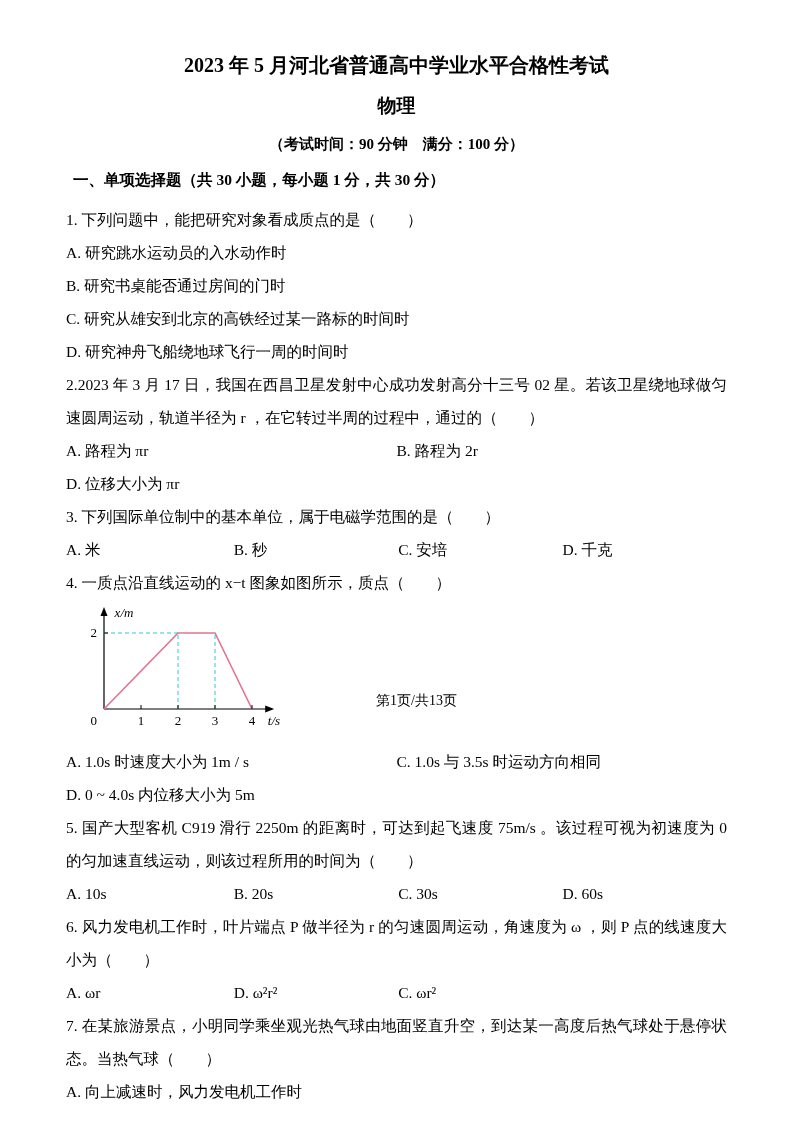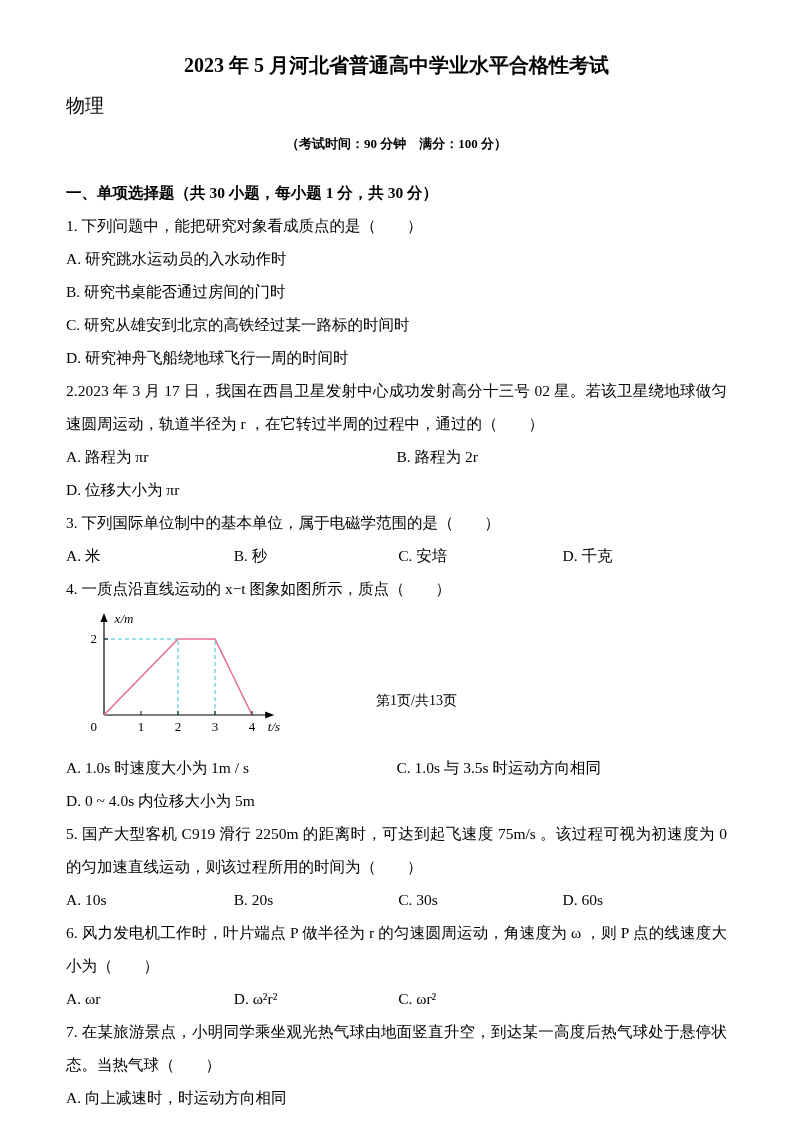--- a/index.html
+++ b/index.html
@@ -9,27 +9,27 @@
     overflow:hidden;position:relative;
   }
   .page{
     box-sizing:border-box;width:793px;height:790px;
     padding:52px 66px 0 66px;position:relative;
   }
   .exam-title{
     font-size:20px;font-weight:bold;text-align:center;margin:0 0 16px 0;line-height:26px;
   }
   .exam-subject{
-    font-size:19px;font-weight:normal;margin:0 0 14px 0;line-height:24px;
+    font-size:19px;font-weight:bold;text-align:center;margin:0 0 14px 0;line-height:24px;
   }
   .exam-info{
-    font-size:13px;font-weight:bold;text-align:center;margin:0 0 20px 0;line-height:24px;
+    font-size:15px;font-weight:bold;text-align:center;margin:0 0 2px 0;line-height:24px;
   }
   .section-heading{
-    font-size:15.5px;font-weight:bold;text-align:left;margin:0;line-height:33px;
+    font-size:15.5px;font-weight:bold;text-align:left;margin:7px;line-height:33px;
   }
   .question{font-size:15.5px;}
   .stem{margin:0;line-height:33px;text-align:justify;}
   .options{margin:0;}
   .option{line-height:33px;}
   .options.stack .option{display:block;}
   .options.cols2{display:grid;grid-template-columns:1fr 1fr;}
   .options.cols4{display:grid;grid-template-columns:1.02fr 1fr 1fr 1fr;}
   .graph-wrap{margin:4px 0 0 4px;line-height:0;}
   .page-footer{
@@ -117,19 +117,19 @@
         <p class="stem">6. 风力发电机工作时，叶片端点 P 做半径为 r 的匀速圆周运动，角速度为 ω ，则 P 点的线速度大小为（　　）</p>
         <div class="options cols4">
           <div class="option">A.  ωr</div>
           <div class="option">D.  ω²r²</div>
           <div class="option">C.  ωr²</div>
         </div>
       </div>
       <div class="question">
         <p class="stem">7. 在某旅游景点，小明同学乘坐观光热气球由地面竖直升空，到达某一高度后热气球处于悬停状态。当热气球（　　）</p>
         <div class="options stack">
-          <div class="option">A. 向上减速时，时运动方向相同</div>
+          <div class="option">A. 向上减速时，风力发电机工作时</div>
         </div>
       </div>
     </div>
 
   <div class="page-footer">第1页/共13页</div>
 </div>
 
 </body></html>

